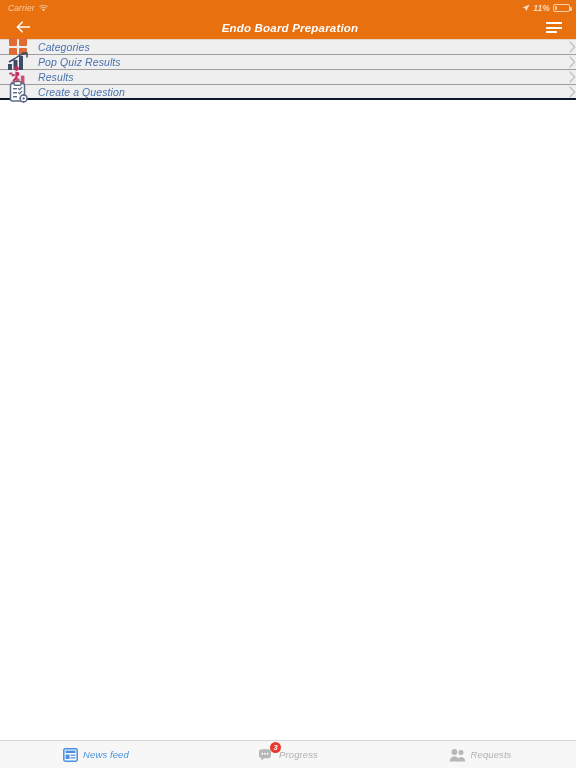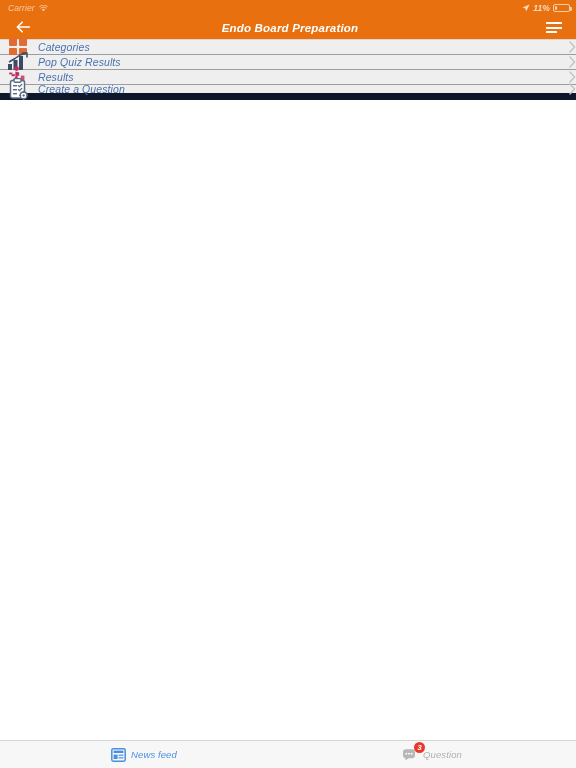--- a/index.html
+++ b/index.html
@@ -69,21 +69,21 @@
 
   
   .list { background:#fff; border-top:1px solid #e3d3cb; }
   .row {
     height: 15px; background:#efefef;
     display:flex; align-items:center;
     padding-left: 5px; 
     border-bottom: 1px solid #9d9d9d;
     cursor:pointer; position:relative;
   }
-  .row:last-child { border-bottom: 7px solid #0f172a; }
+  .row:last-child { border-bottom: 2px solid #0f172a; }
   .row-icon {
     width: 26px; height: 26px; flex: 0 0 26px;
     display:flex; align-items:center; justify-content:center;
   }
   .row-icon svg { display:block; }
   .row-label {
     margin-left: 7px; font-size: 10.5px; color:#4a72ad;
     letter-spacing:.1px; white-space:nowrap;
   }
   .chev { margin-left:auto; color:#c3c3c3; }
@@ -264,21 +264,32 @@
     <div class="tab">
       <span class="tab-ico">
         <svg width="16" height="14" viewBox="0 0 16 14">
           <path d="M1 4.2 a3 3 0 0 1 3 -3 h6 a3 3 0 0 1 3 3 v3 a3 3 0 0 1 -3 3 H6.4 L3.4 12.6 V10.2 H4 a3 3 0 0 1 -3 -3 Z" fill="#b7b7b7"></path>
           <circle cx="4.3" cy="5.7" r="0.95" fill="#ffffff"></circle>
           <circle cx="7" cy="5.7" r="0.95" fill="#ffffff"></circle>
           <circle cx="9.7" cy="5.7" r="0.95" fill="#ffffff"></circle>
         </svg>
         <span class="badge">3</span>
       </span>
-      <span class="tab-label">Question</span>
-    </div>
-
-
+      <span class="tab-label">Progress</span>
+    </div>
+
+
+    <div class="tab">
+      <span class="tab-ico">
+        <svg width="17" height="14" viewBox="0 0 17 14">
+          <circle cx="5.4" cy="4" r="2.9" fill="#b7b7b7"></circle>
+          <path d="M0.6 13.4 c0 -3 2.2 -5 4.8 -5 s4.8 2 4.8 5 Z" fill="#b7b7b7"></path>
+          <circle cx="12" cy="4.4" r="2.5" fill="#b7b7b7"></circle>
+          <path d="M8.3 13.4 c0 -2.7 1.9 -4.5 3.9 -4.5 s4.2 1.8 4.2 4.5 Z" fill="#b7b7b7"></path>
+        </svg>
+      </span>
+      <span class="tab-label">Requests</span>
+    </div>
 
 
   </div>
 
 </div>
 
 </body></html>

